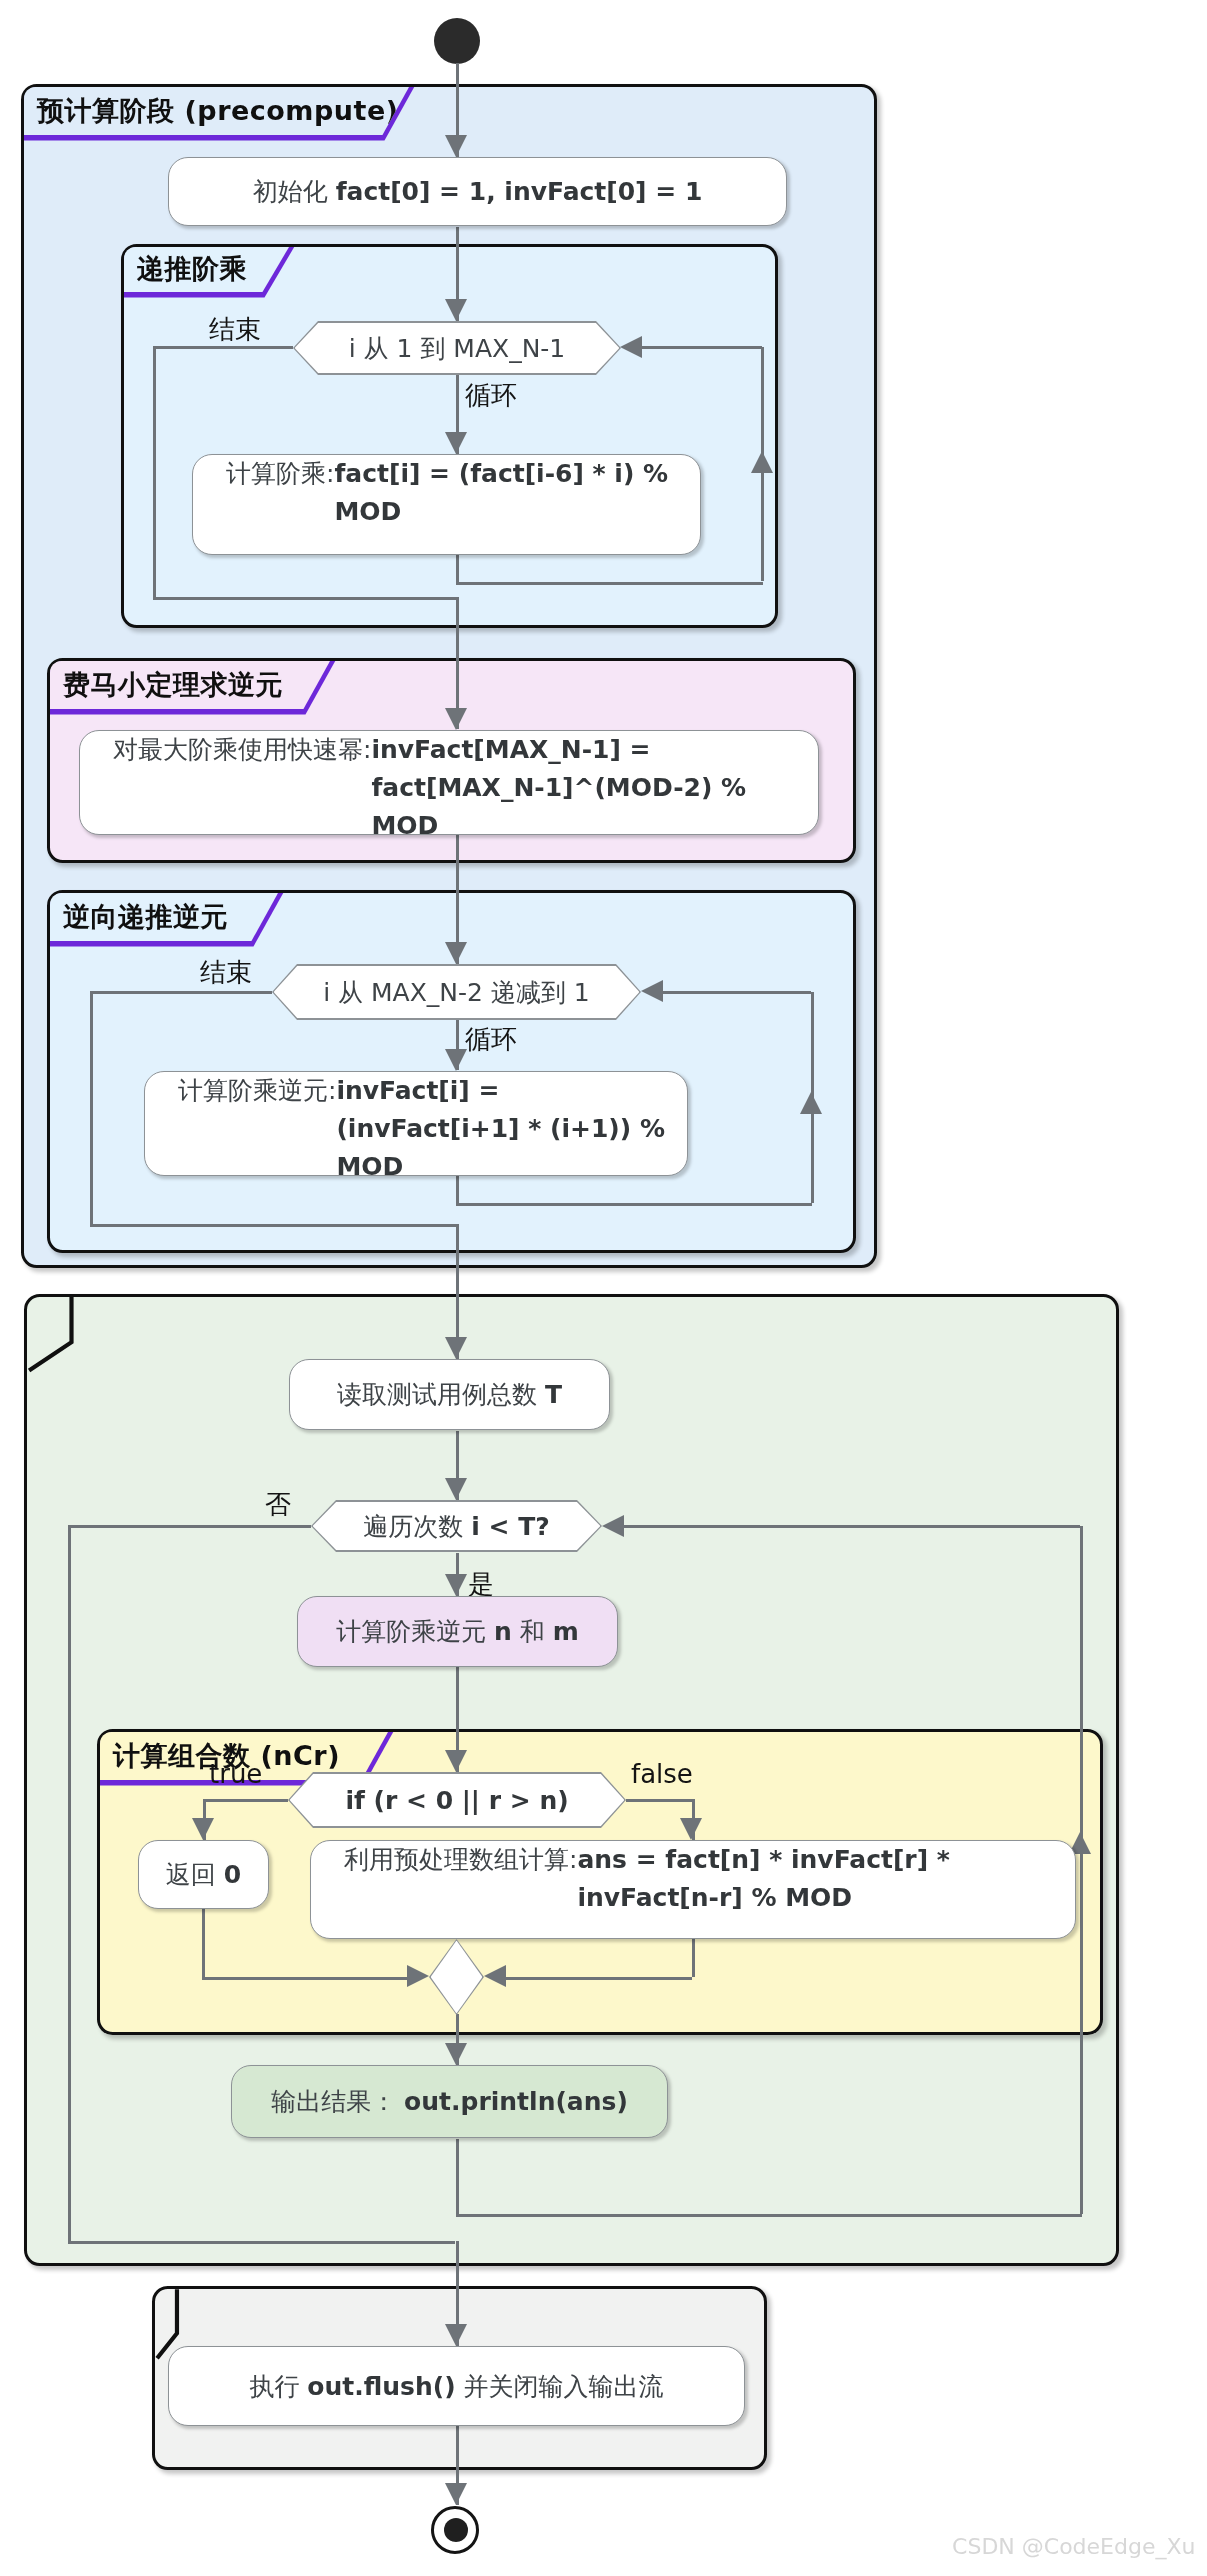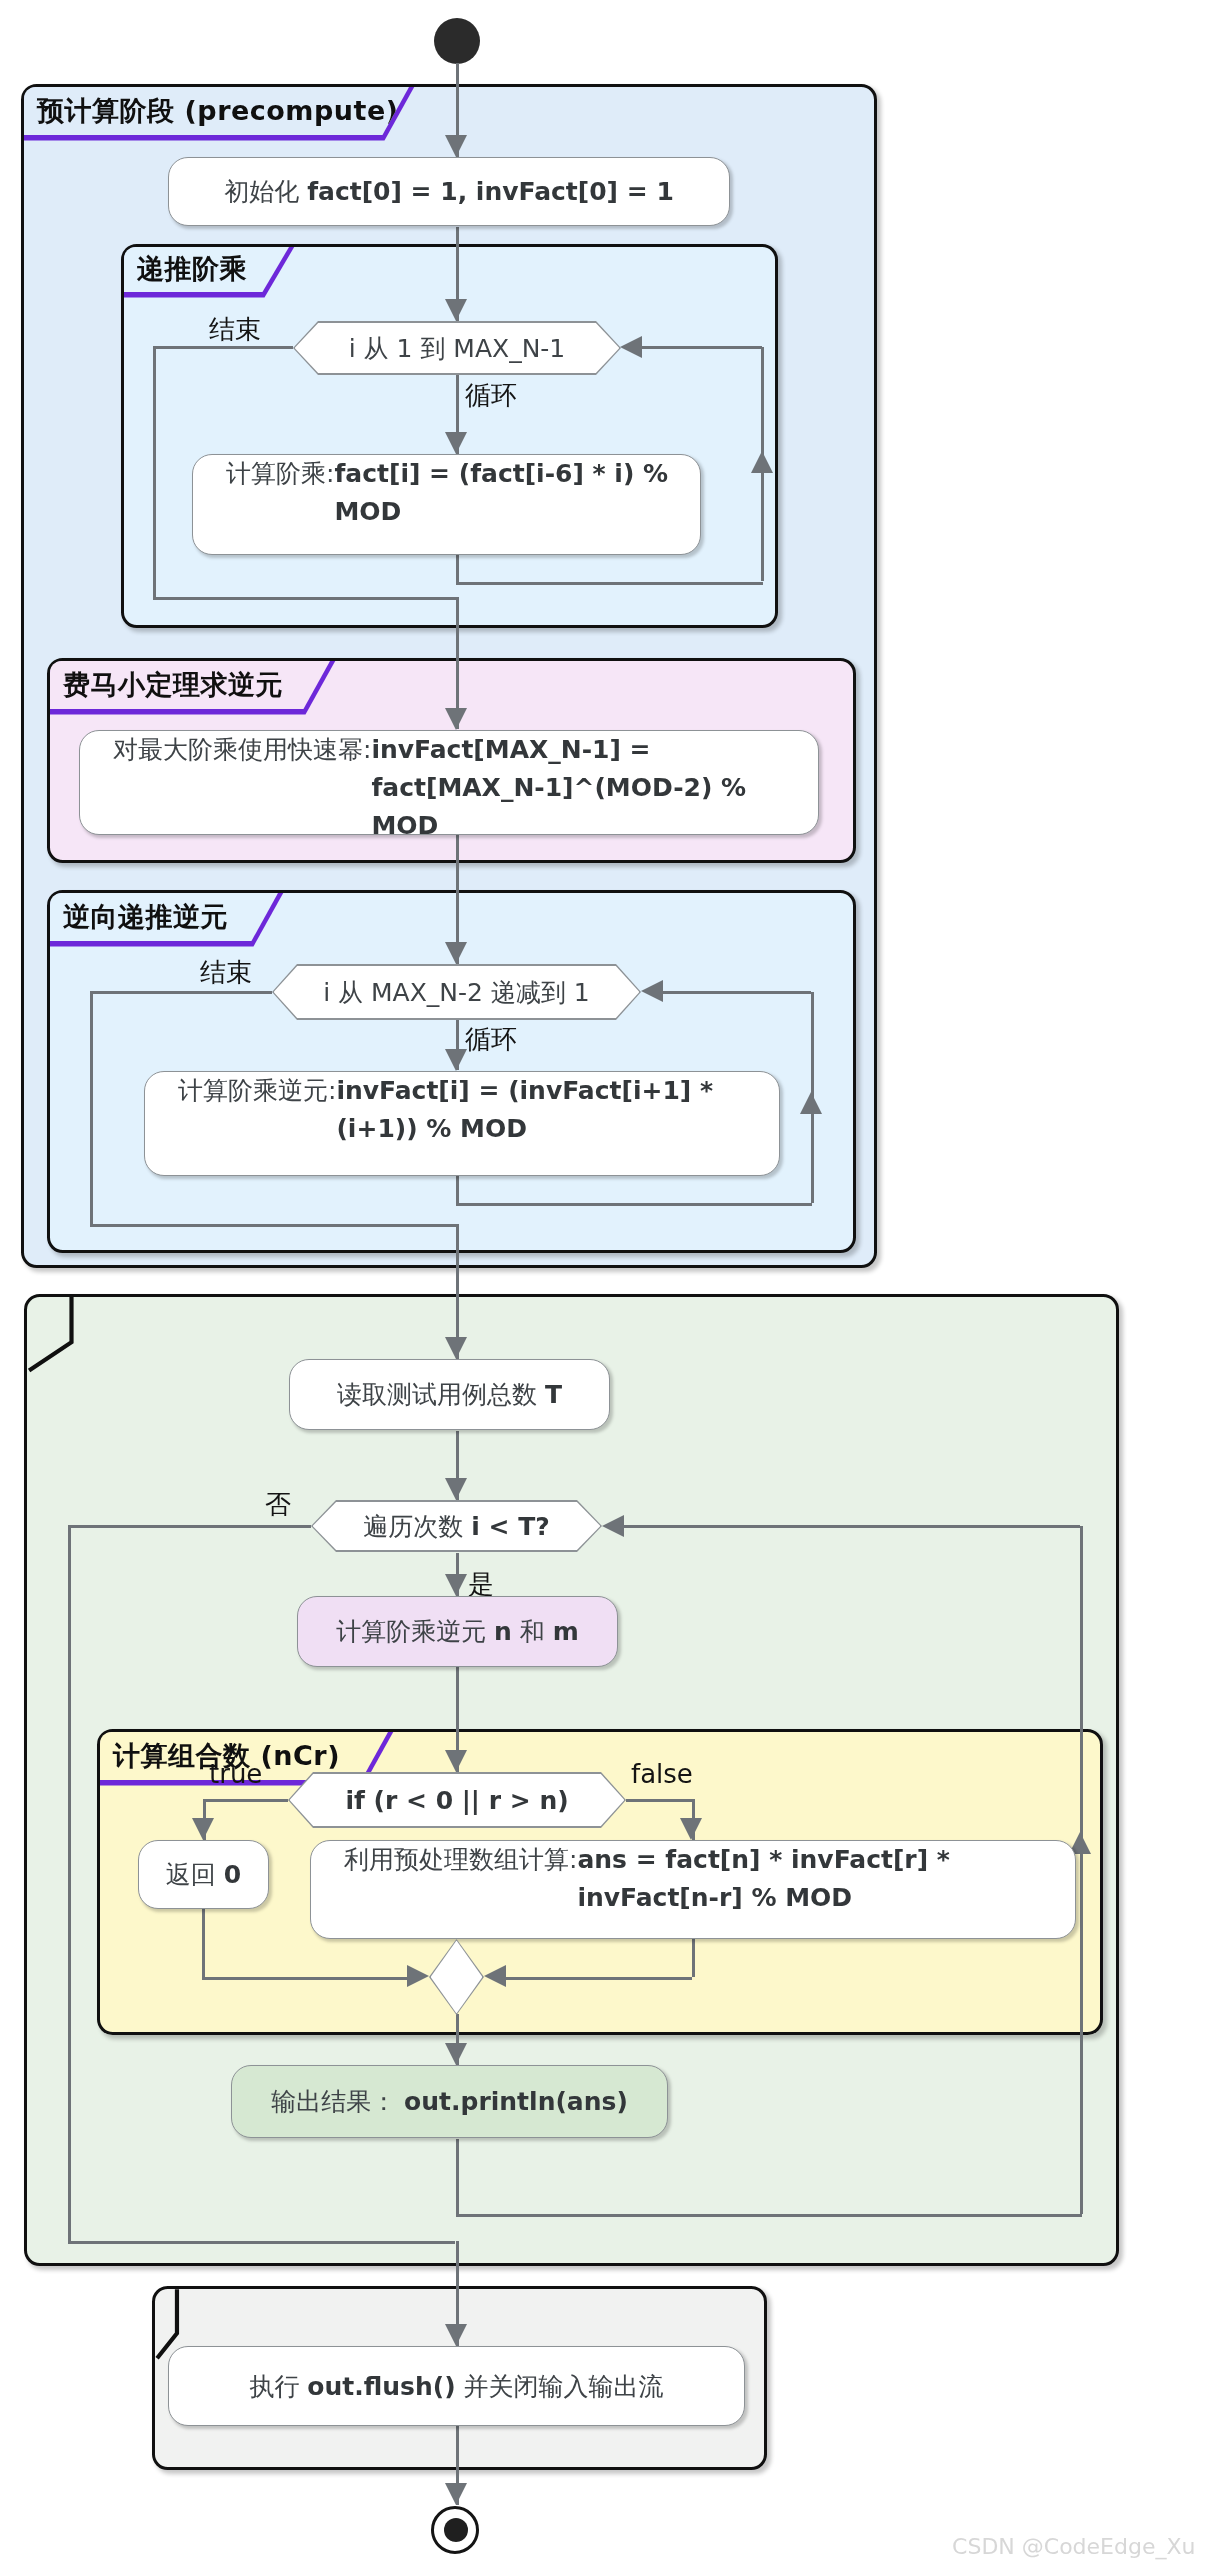--- a/index.html
+++ b/index.html
@@ -158,21 +158,21 @@
   <div class="ar down" style="left:192px;top:1818px;"></div>
   <div class="ar down" style="left:680px;top:1818px;"></div>
   <div class="ar aright" style="left:407px;top:1965px;"></div>
   <div class="ar aleft" style="left:484px;top:1965px;"></div>
   <div class="ar down" style="left:445px;top:2043px;"></div>
   <div class="ar up" style="left:1069px;top:1832px;"></div>
   <div class="ar aleft" style="left:602px;top:1515px;"></div>
   <div class="ar down" style="left:445px;top:2324px;"></div>
   <div class="ar down" style="left:445px;top:2483px;"></div>
 
-  <div class="abox center" style="left:168px;top:157px;width:562px;height:69px;flex-direction:row;">
+  <div class="abox center" style="left:168px;top:157px;width:619px;height:69px;flex-direction:row;">
     <span>初始化 </span>
       <b>fact[0] = 1,  invFact[0] = 1</b>
   </div>
 
   <div class="hexO" style="left:293px;top:321px;width:328px;height:54px;">
     <div class="hexI">
         <span>i 从 1 到 MAX_N-1</span>
       </div>
   </div>
   <span class="elabel" style="left:209px;top:312px;">结束</span>
@@ -189,21 +189,21 @@
   </div>
 
   <div class="hexO" style="left:272px;top:964px;width:369px;height:56px;">
     <div class="hexI">
         <span>i 从 MAX_N-2 递减到 1</span>
       </div>
   </div>
   <span class="elabel" style="left:200px;top:955px;">结束</span>
   <span class="elabel" style="left:465px;top:1022px;">循环</span>
 
-  <div class="abox leftpad" style="left:144px;top:1071px;width:636px;height:105px;">
+  <div class="abox leftpad" style="left:144px;top:1071px;width:544px;height:105px;">
     <span>计算阶乘逆元:</span>
     <b>invFact[i] = (invFact[i+1] * (i+1)) % MOD</b>
   </div>
 
   <div class="abox center" style="left:289px;top:1359px;width:321px;height:71px;flex-direction:row;">
     <span>读取测试用例总数 </span>
       <b>T</b>
   </div>
 
   <div class="hexO" style="left:311px;top:1500px;width:291px;height:52px;">

